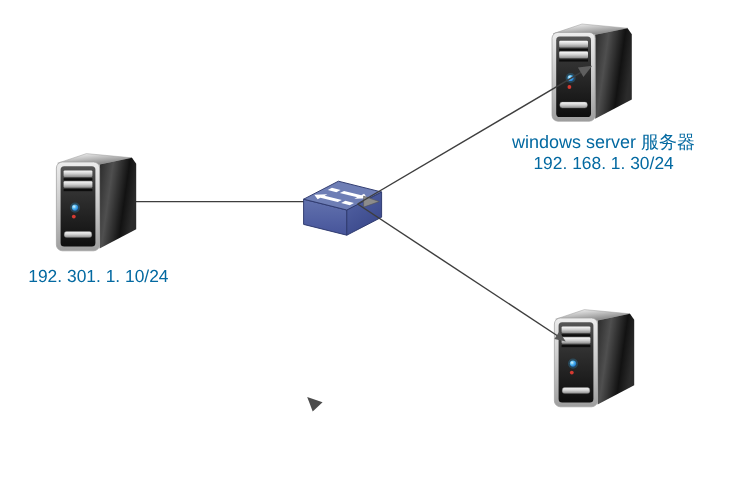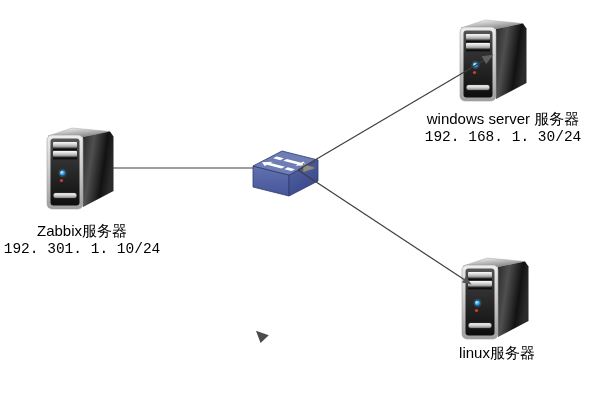--- a/index.html
+++ b/index.html
@@ -3,24 +3,24 @@
 <meta charset="utf-8">
 <style>
   html,body{margin:0;padding:0;background:#ffffff;}
   .canvas{
     position:relative;width:613px;height:408px;background:#ffffff;overflow:hidden;
     font-family:"Liberation Sans",sans-serif;
   }
   .canvas svg{position:absolute;left:0;top:0;}
   .node-label{
     position:absolute;transform:translateX(-50%);text-align:center;
-    white-space:nowrap;color:#000000;
+    white-space:nowrap;color:#0369a1;
   }
   .node-label .name{font-size:15px;line-height:18px;font-family:"Liberation Sans",sans-serif;}
-  .node-label .ip{font-size:14.5px;line-height:19px;font-family:Liberation Mono, monospace;}
+  .node-label .ip{font-size:14.5px;line-height:19px;font-family:Liberation Sans, sans-serif;}
 </style>
 </head>
 <body>
 
 <div class="canvas">
 
   <svg width="613" height="408" viewBox="0 0 613 408">
     <defs>
       <linearGradient id="gTop" x1="0" y1="0" x2="0.7" y2="1">
         <stop offset="0" stop-color="#ffffff"></stop>
@@ -104,26 +104,24 @@
 
     <g>
       <line x1="298" y1="170" x2="464.5" y2="279.8" stroke="#3e3e3e" stroke-width="1.2"></line>
       <polygon points="471.5,284.5 462,282.5 466,276.5" fill="#565656"></polygon>
     </g>
 
     <polygon points="256,330.8 268.8,335.2 260.6,343" fill="#4c4c4c"></polygon>
   </svg>
 
   <div class="node-label" style="left:82px;top:222px">
-    <div class="name">Zabbix服务器</div>
     <div class="ip">192. 301. 1. 10/24</div>
   </div>
 
   <div class="node-label" style="left:503px;top:110px">
     <div class="name">windows server 服务器</div>
     <div class="ip">192. 168. 1. 30/24</div>
   </div>
 
   <div class="node-label" style="left:497px;top:344px">
-    <div class="name">linux服务器</div>
   </div>
 
 </div>
 
 </body></html>

